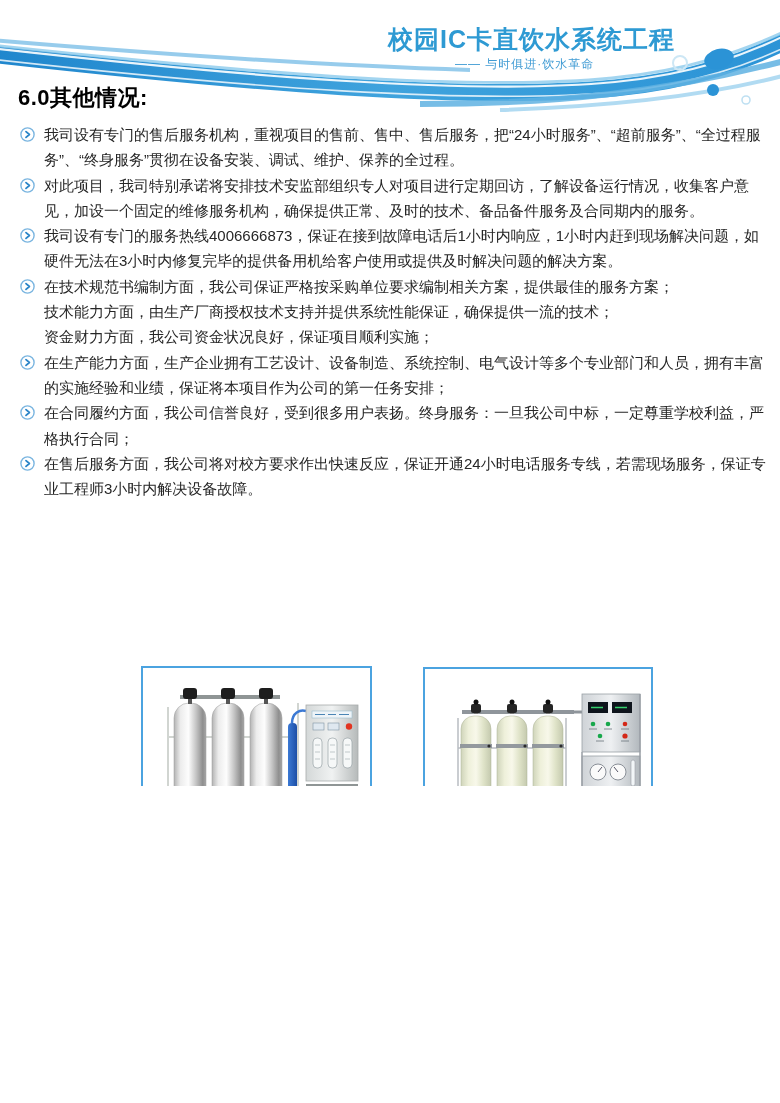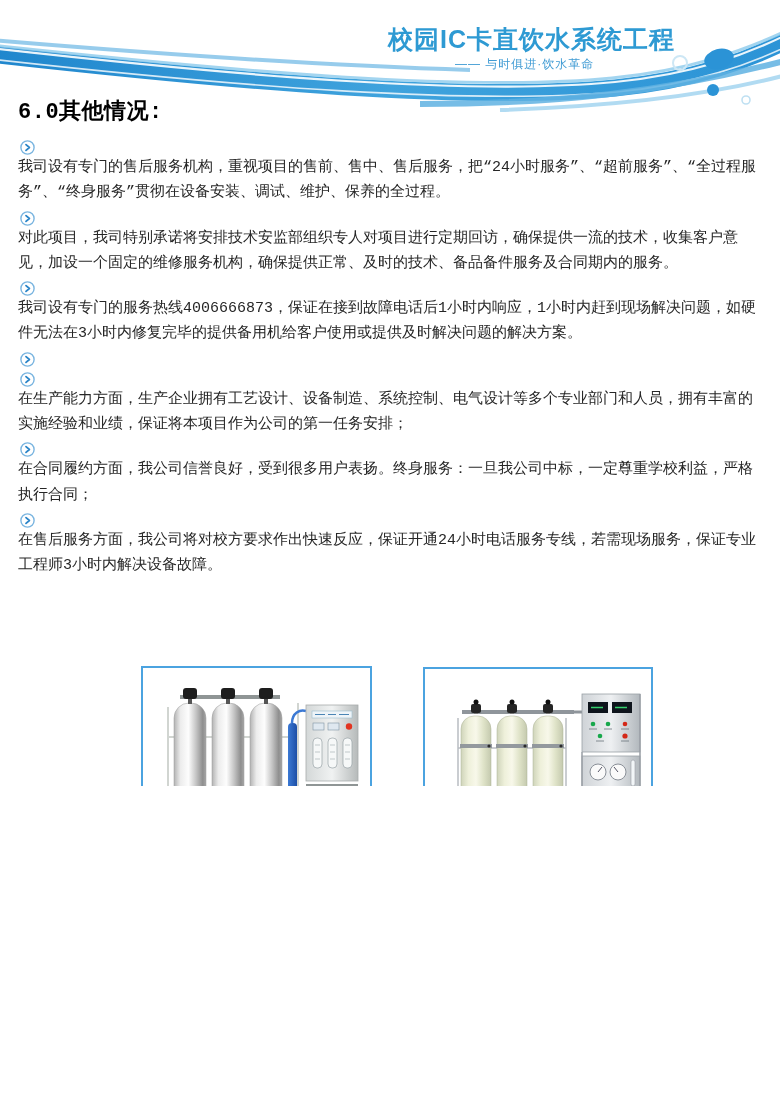--- a/index.html
+++ b/index.html
@@ -7,24 +7,24 @@
         font-family:"Liberation Sans","DejaVu Sans",sans-serif;}
 
   
   .header-wave{position:absolute;left:0;top:0;width:780px;height:112px;}
   .header-title{position:absolute;left:388px;top:23px;font-size:25px;font-weight:600;
                 color:#2e9ad3;letter-spacing:1px;white-space:nowrap;}
   .header-subtitle{position:absolute;left:455px;top:56px;font-size:12px;color:#3f9bd4;
                    letter-spacing:1px;white-space:nowrap;}
 
   
-  .content{position:absolute;left:18px;top:96px;width:748px;font-family:Liberation Mono, monospace;}
+  .content{position:absolute;left:18px;top:83px;width:748px;}
   .section-heading{font-size:22px;font-weight:bold;color:#000;margin:0 0 9px 0;letter-spacing:.5px;}
   .section-heading.second{margin-top:22px;}
-  .bullet-item{display:flex;align-items:flex-start;flex-direction:column;}
+  .bullet-item{display:flex;align-items:flex-start;}
   .bullet-icon{flex:0 0 15px;width:15px;height:15px;margin:5px 9px 0 2px;}
   .bullet-text{font-size:15px;line-height:25.3px;color:#262626;white-space:pre-line;}
 
   
   .photo{position:absolute;border:2px solid #4ba3e0;background:#fff;box-sizing:border-box;padding:7px;}
   .photo--one{left:141px;top:666px;width:231px;height:165px;}
   .photo--two{left:423px;top:667px;width:230px;height:170px;}
   .photo svg{width:100%;height:100%;display:block;}
 
   
@@ -74,36 +74,39 @@
           <circle cx="7.5" cy="7.5" r="6.6" fill="#fff" stroke="#7ab5e0" stroke-width="1.4"></circle>
           <path d="M6,4.6 L9.4,7.5 L6,10.4" stroke="#2b85c8" stroke-width="1.8" fill="none" stroke-linecap="round" stroke-linejoin="round"></path>
         </svg>
       <div class="bullet-text">我司设有专门的售后服务机构，重视项目的售前、售中、售后服务，把“24小时服务”、“超前服务”、“全过程服务”、“终身服务”贯彻在设备安装、调试、维护、保养的全过程。</div>
     </div>
     <div class="bullet-item">
       <svg class="bullet-icon" viewBox="0 0 15 15">
           <circle cx="7.5" cy="7.5" r="6.6" fill="#fff" stroke="#7ab5e0" stroke-width="1.4"></circle>
           <path d="M6,4.6 L9.4,7.5 L6,10.4" stroke="#2b85c8" stroke-width="1.8" fill="none" stroke-linecap="round" stroke-linejoin="round"></path>
         </svg>
-      <div class="bullet-text">对此项目，我司特别承诺将安排技术安监部组织专人对项目进行定期回访，确保提供一流的技术，收集客户意见，加设一个固定的维修服务机构，确保提供正常、及时的技术、备品备件服务及合同期内的服务。</div>
+      <div class="bullet-text">对此项目，我司特别承诺将安排技术安监部组织专人对项目进行定期回访，了解设备运行情况，收集客户意见，加设一个固定的维修服务机构，确保提供正常、及时的技术、备品备件服务及合同期内的服务。</div>
     </div>
     <div class="bullet-item">
       <svg class="bullet-icon" viewBox="0 0 15 15">
           <circle cx="7.5" cy="7.5" r="6.6" fill="#fff" stroke="#7ab5e0" stroke-width="1.4"></circle>
           <path d="M6,4.6 L9.4,7.5 L6,10.4" stroke="#2b85c8" stroke-width="1.8" fill="none" stroke-linecap="round" stroke-linejoin="round"></path>
         </svg>
       <div class="bullet-text">我司设有专门的服务热线4006666873，保证在接到故障电话后1小时内响应，1小时内赶到现场解决问题，如硬件无法在3小时内修复完毕的提供备用机给客户使用或提供及时解决问题的解决方案。</div>
     </div>
 
 
     <div class="bullet-item">
       <svg class="bullet-icon" viewBox="0 0 15 15">
           <circle cx="7.5" cy="7.5" r="6.6" fill="#fff" stroke="#7ab5e0" stroke-width="1.4"></circle>
           <path d="M6,4.6 L9.4,7.5 L6,10.4" stroke="#2b85c8" stroke-width="1.8" fill="none" stroke-linecap="round" stroke-linejoin="round"></path>
         </svg>
+      <div class="bullet-text">在技术规范书编制方面，我公司保证严格按采购单位要求编制相关方案，提供最佳的服务方案；
+技术能力方面，由生产厂商授权技术支持并提供系统性能保证，确保提供一流的技术；
+资金财力方面，我公司资金状况良好，保证项目顺利实施；</div>
     </div>
     <div class="bullet-item">
       <svg class="bullet-icon" viewBox="0 0 15 15">
           <circle cx="7.5" cy="7.5" r="6.6" fill="#fff" stroke="#7ab5e0" stroke-width="1.4"></circle>
           <path d="M6,4.6 L9.4,7.5 L6,10.4" stroke="#2b85c8" stroke-width="1.8" fill="none" stroke-linecap="round" stroke-linejoin="round"></path>
         </svg>
       <div class="bullet-text">在生产能力方面，生产企业拥有工艺设计、设备制造、系统控制、电气设计等多个专业部门和人员，拥有丰富的实施经验和业绩，保证将本项目作为公司的第一任务安排；</div>
     </div>
     <div class="bullet-item">
       <svg class="bullet-icon" viewBox="0 0 15 15">

